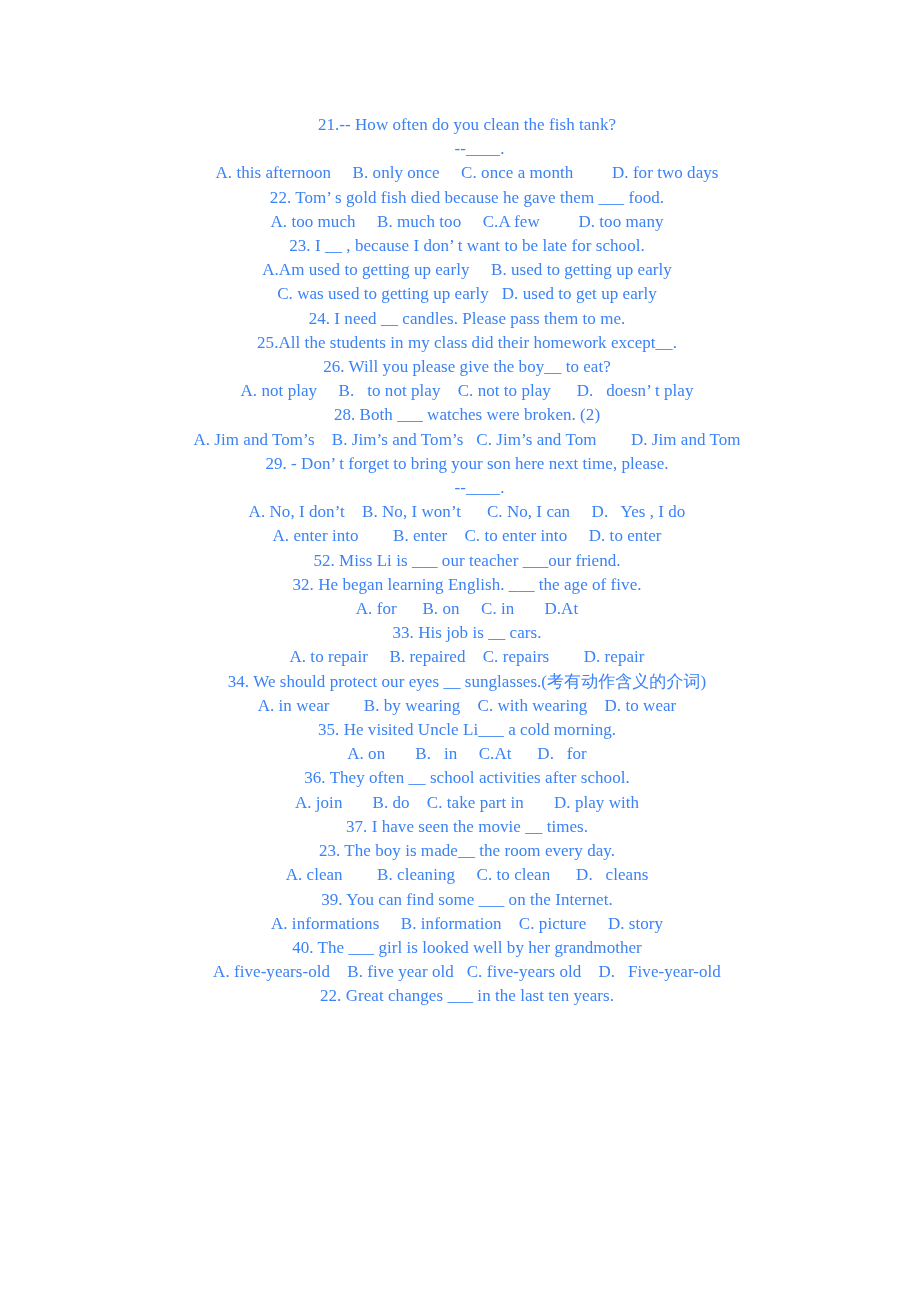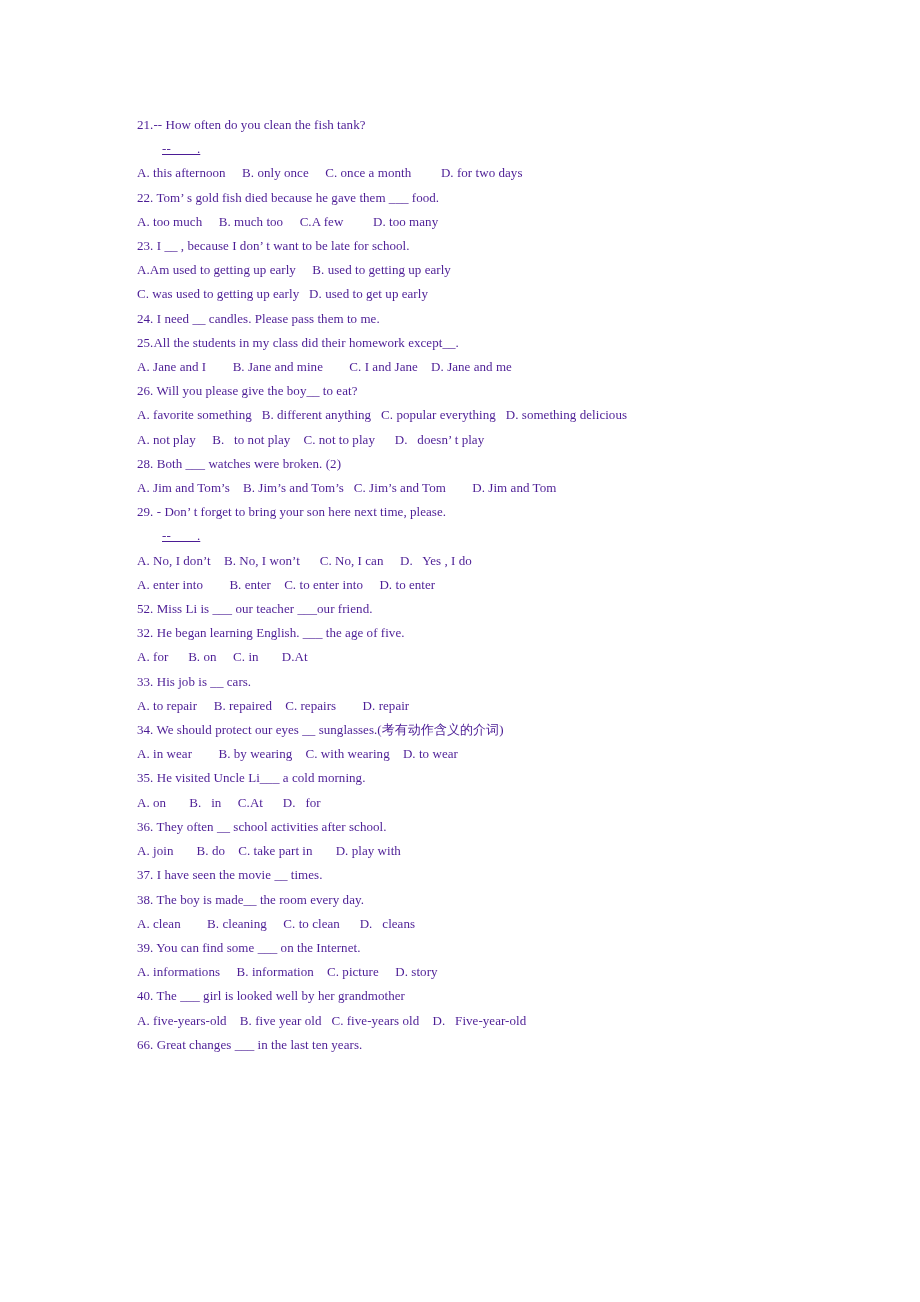--- a/index.html
+++ b/index.html
@@ -24,69 +24,67 @@
     height: 1302px;
     background: #ffffff;
   }
   .content {
     position: absolute;
     left: 137px;
     top: 113px;
     width: 660px;
   }
   .line {
-    font-size: 13px;
+    font-size: 17px;
     line-height: 24.2px;
     white-space: pre-wrap;
     letter-spacing: 0.05px;
-    color: #4c1d95;
+    color: #3b82f6;
+    text-align: center;
   }
   .line.indent {
     padding-left: 25px;
-    text-decoration: underline;
   }
 </style>
 </head>
 <body>
 
 <div class="page">
   <div class="content" id="content-root">
       <div class="line">21.-- How often do you clean the fish tank?</div>
       <div class="line indent">--____.</div>
       <div class="line">A. this afternoon     B. only once     C. once a month         D. for two days</div>
       <div class="line">22. Tom’ s gold fish died because he gave them ___ food.</div>
       <div class="line">A. too much     B. much too     C.A few         D. too many</div>
       <div class="line">23. I __ , because I don’ t want to be late for school.</div>
       <div class="line">A.Am used to getting up early     B. used to getting up early</div>
       <div class="line">C. was used to getting up early   D. used to get up early</div>
       <div class="line">24. I need __ candles. Please pass them to me.</div>
       <div class="line">25.All the students in my class did their homework except__.</div>
-      <div class="line">A. Jane and I        B. Jane and mine        C. I and Jane    D. Jane and me</div>
       <div class="line">26. Will you please give the boy__ to eat?</div>
-      <div class="line">A. favorite something   B. different anything   C. popular everything   D. something delicious</div>
       <div class="line">A. not play     B.   to not play    C. not to play      D.   doesn’ t play</div>
       <div class="line">28. Both ___ watches were broken. (2)</div>
       <div class="line">A. Jim and Tom’s    B. Jim’s and Tom’s   C. Jim’s and Tom        D. Jim and Tom</div>
       <div class="line">29. - Don’ t forget to bring your son here next time, please.</div>
       <div class="line indent">--____.</div>
       <div class="line">A. No, I don’t    B. No, I won’t      C. No, I can     D.   Yes , I do</div>
       <div class="line">A. enter into        B. enter    C. to enter into     D. to enter</div>
       <div class="line">52. Miss Li is ___ our teacher ___our friend.</div>
       <div class="line">32. He began learning English. ___ the age of five.</div>
       <div class="line">A. for      B. on     C. in       D.At</div>
       <div class="line">33. His job is __ cars.</div>
       <div class="line">A. to repair     B. repaired    C. repairs        D. repair</div>
       <div class="line">34. We should protect our eyes __ sunglasses.(考有动作含义的介词)</div>
       <div class="line">A. in wear        B. by wearing    C. with wearing    D. to wear</div>
       <div class="line">35. He visited Uncle Li___ a cold morning.</div>
       <div class="line">A. on       B.   in     C.At      D.   for</div>
       <div class="line">36. They often __ school activities after school.</div>
       <div class="line">A. join       B. do    C. take part in       D. play with</div>
       <div class="line">37. I have seen the movie __ times.</div>
-      <div class="line">38. The boy is made__ the room every day.</div>
+      <div class="line">23. The boy is made__ the room every day.</div>
       <div class="line">A. clean        B. cleaning     C. to clean      D.   cleans</div>
       <div class="line">39. You can find some ___ on the Internet.</div>
       <div class="line">A. informations     B. information    C. picture     D. story</div>
       <div class="line">40. The ___ girl is looked well by her grandmother</div>
       <div class="line">A. five-years-old    B. five year old   C. five-years old    D.   Five-year-old</div>
-      <div class="line">66. Great changes ___ in the last ten years.</div>
+      <div class="line">22. Great changes ___ in the last ten years.</div>
     </div>
 </div>
 
 </body></html>

